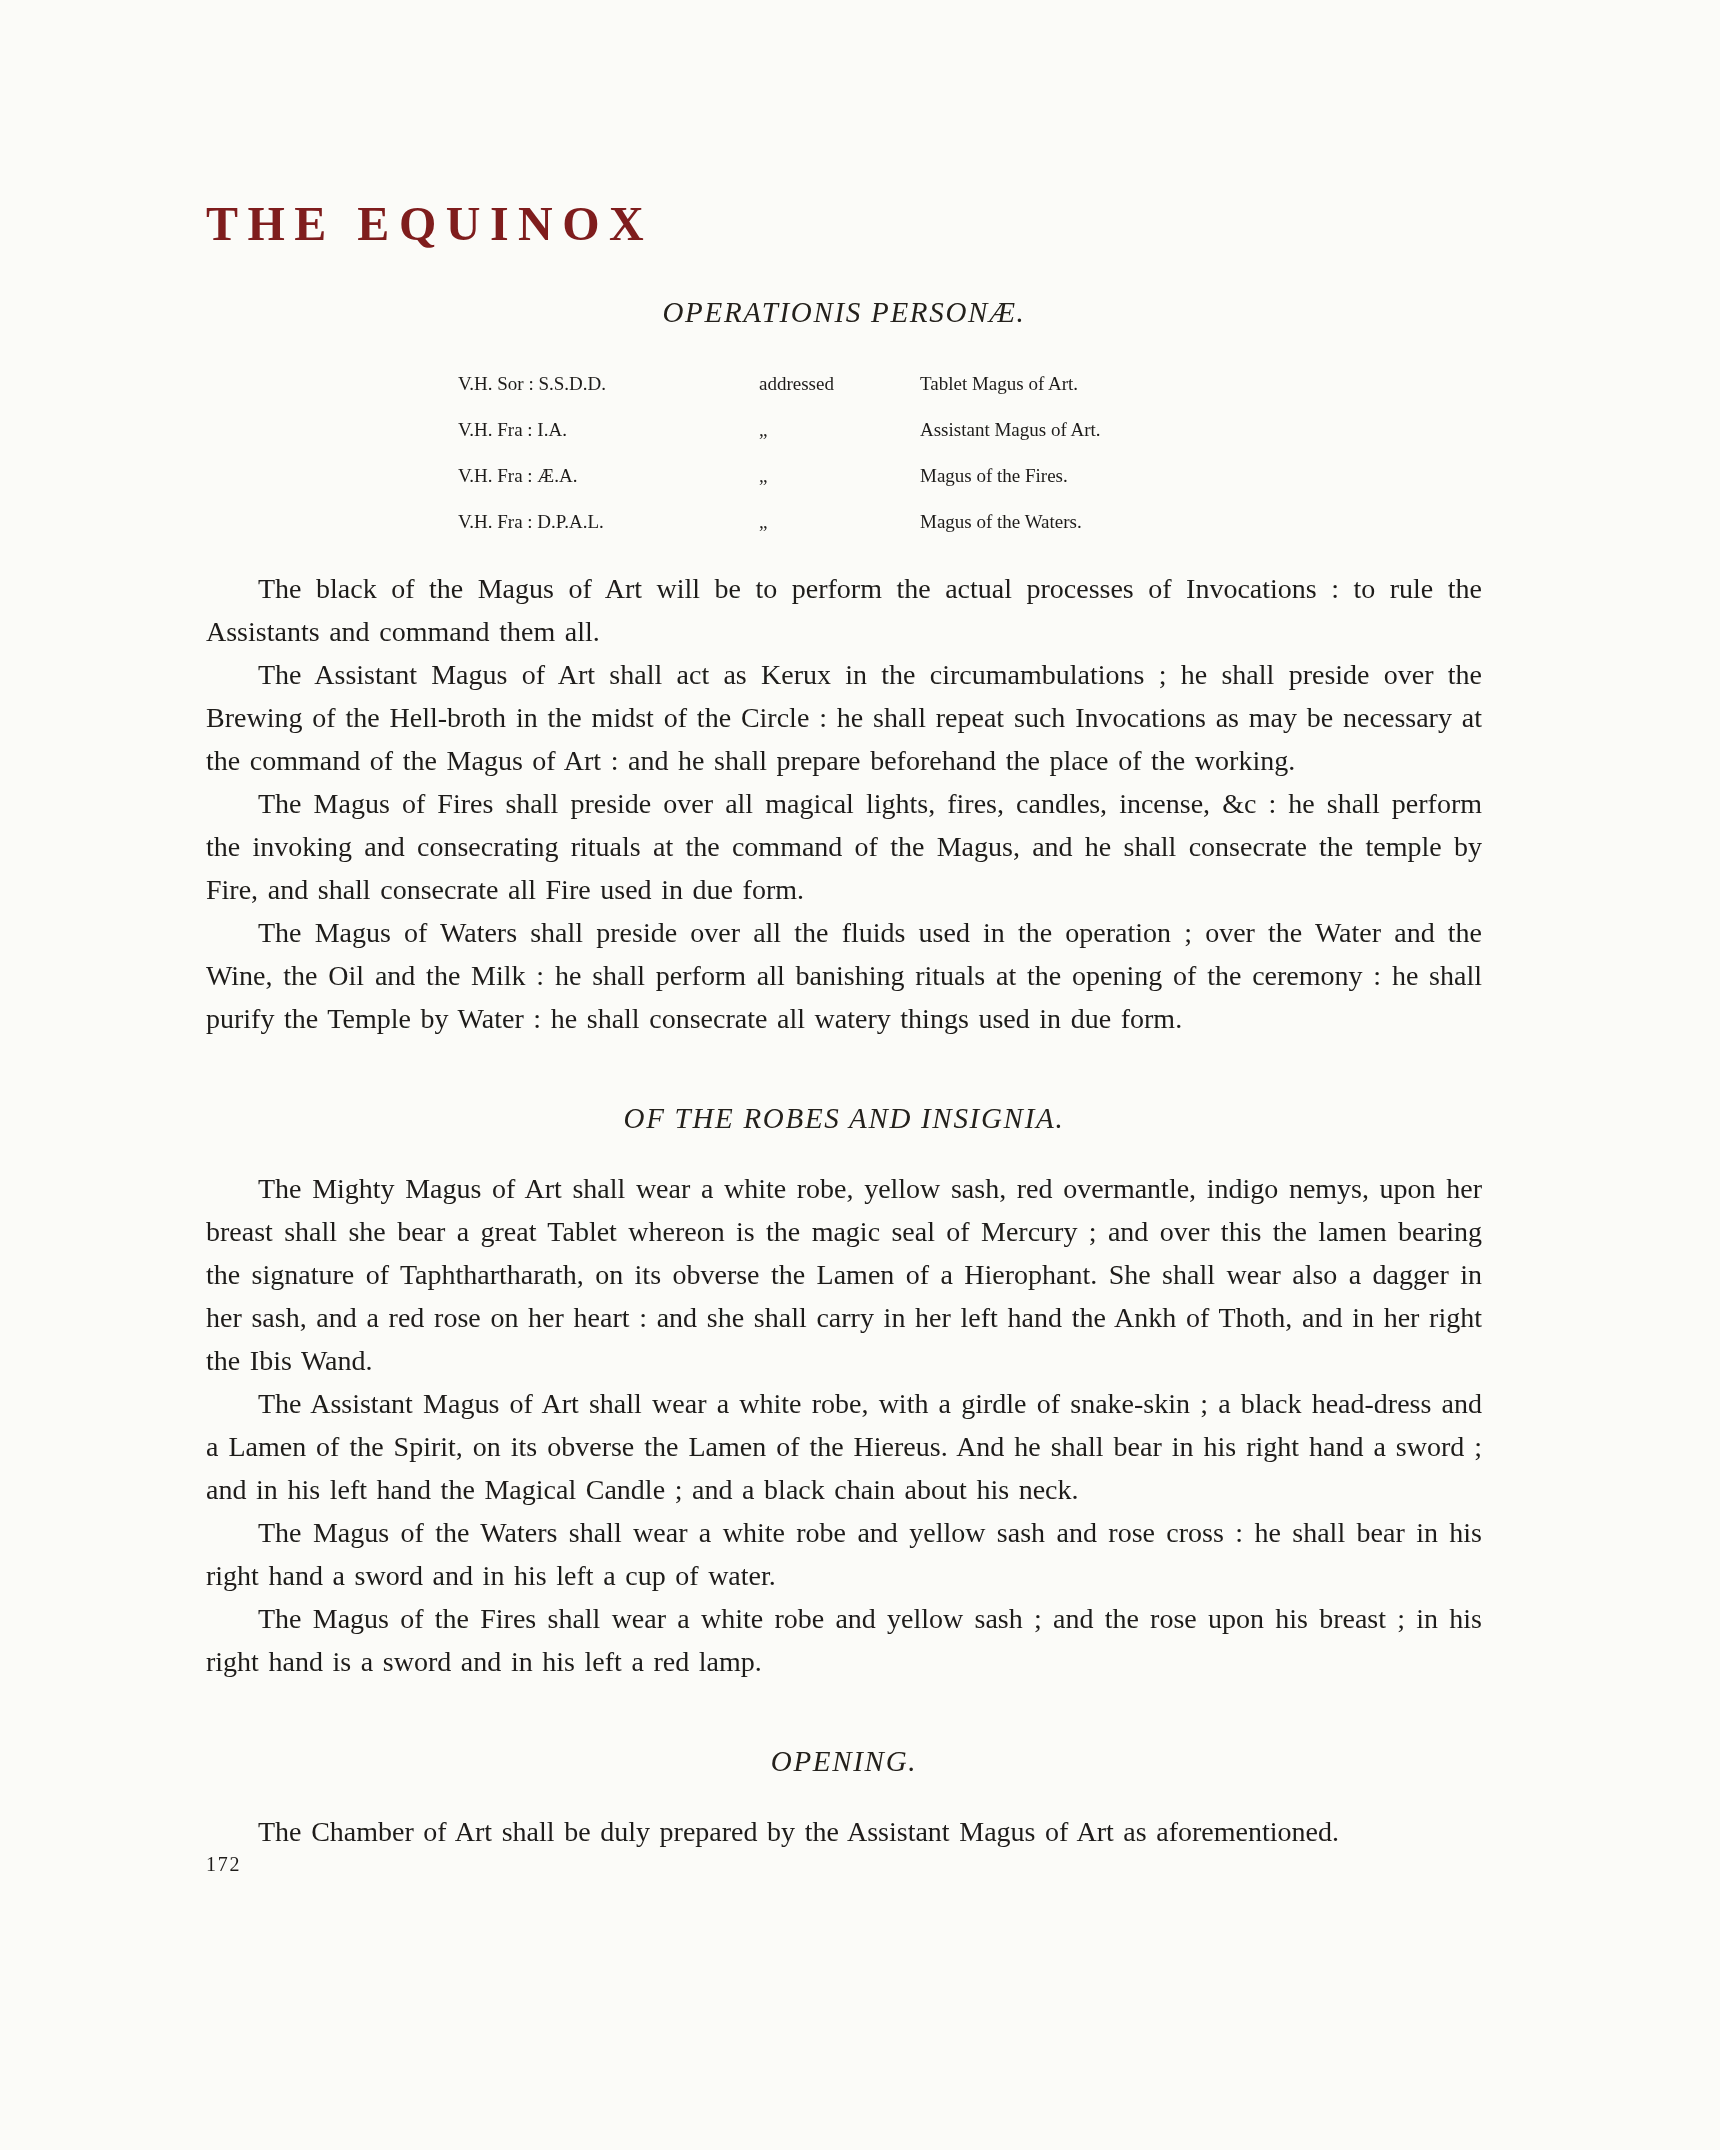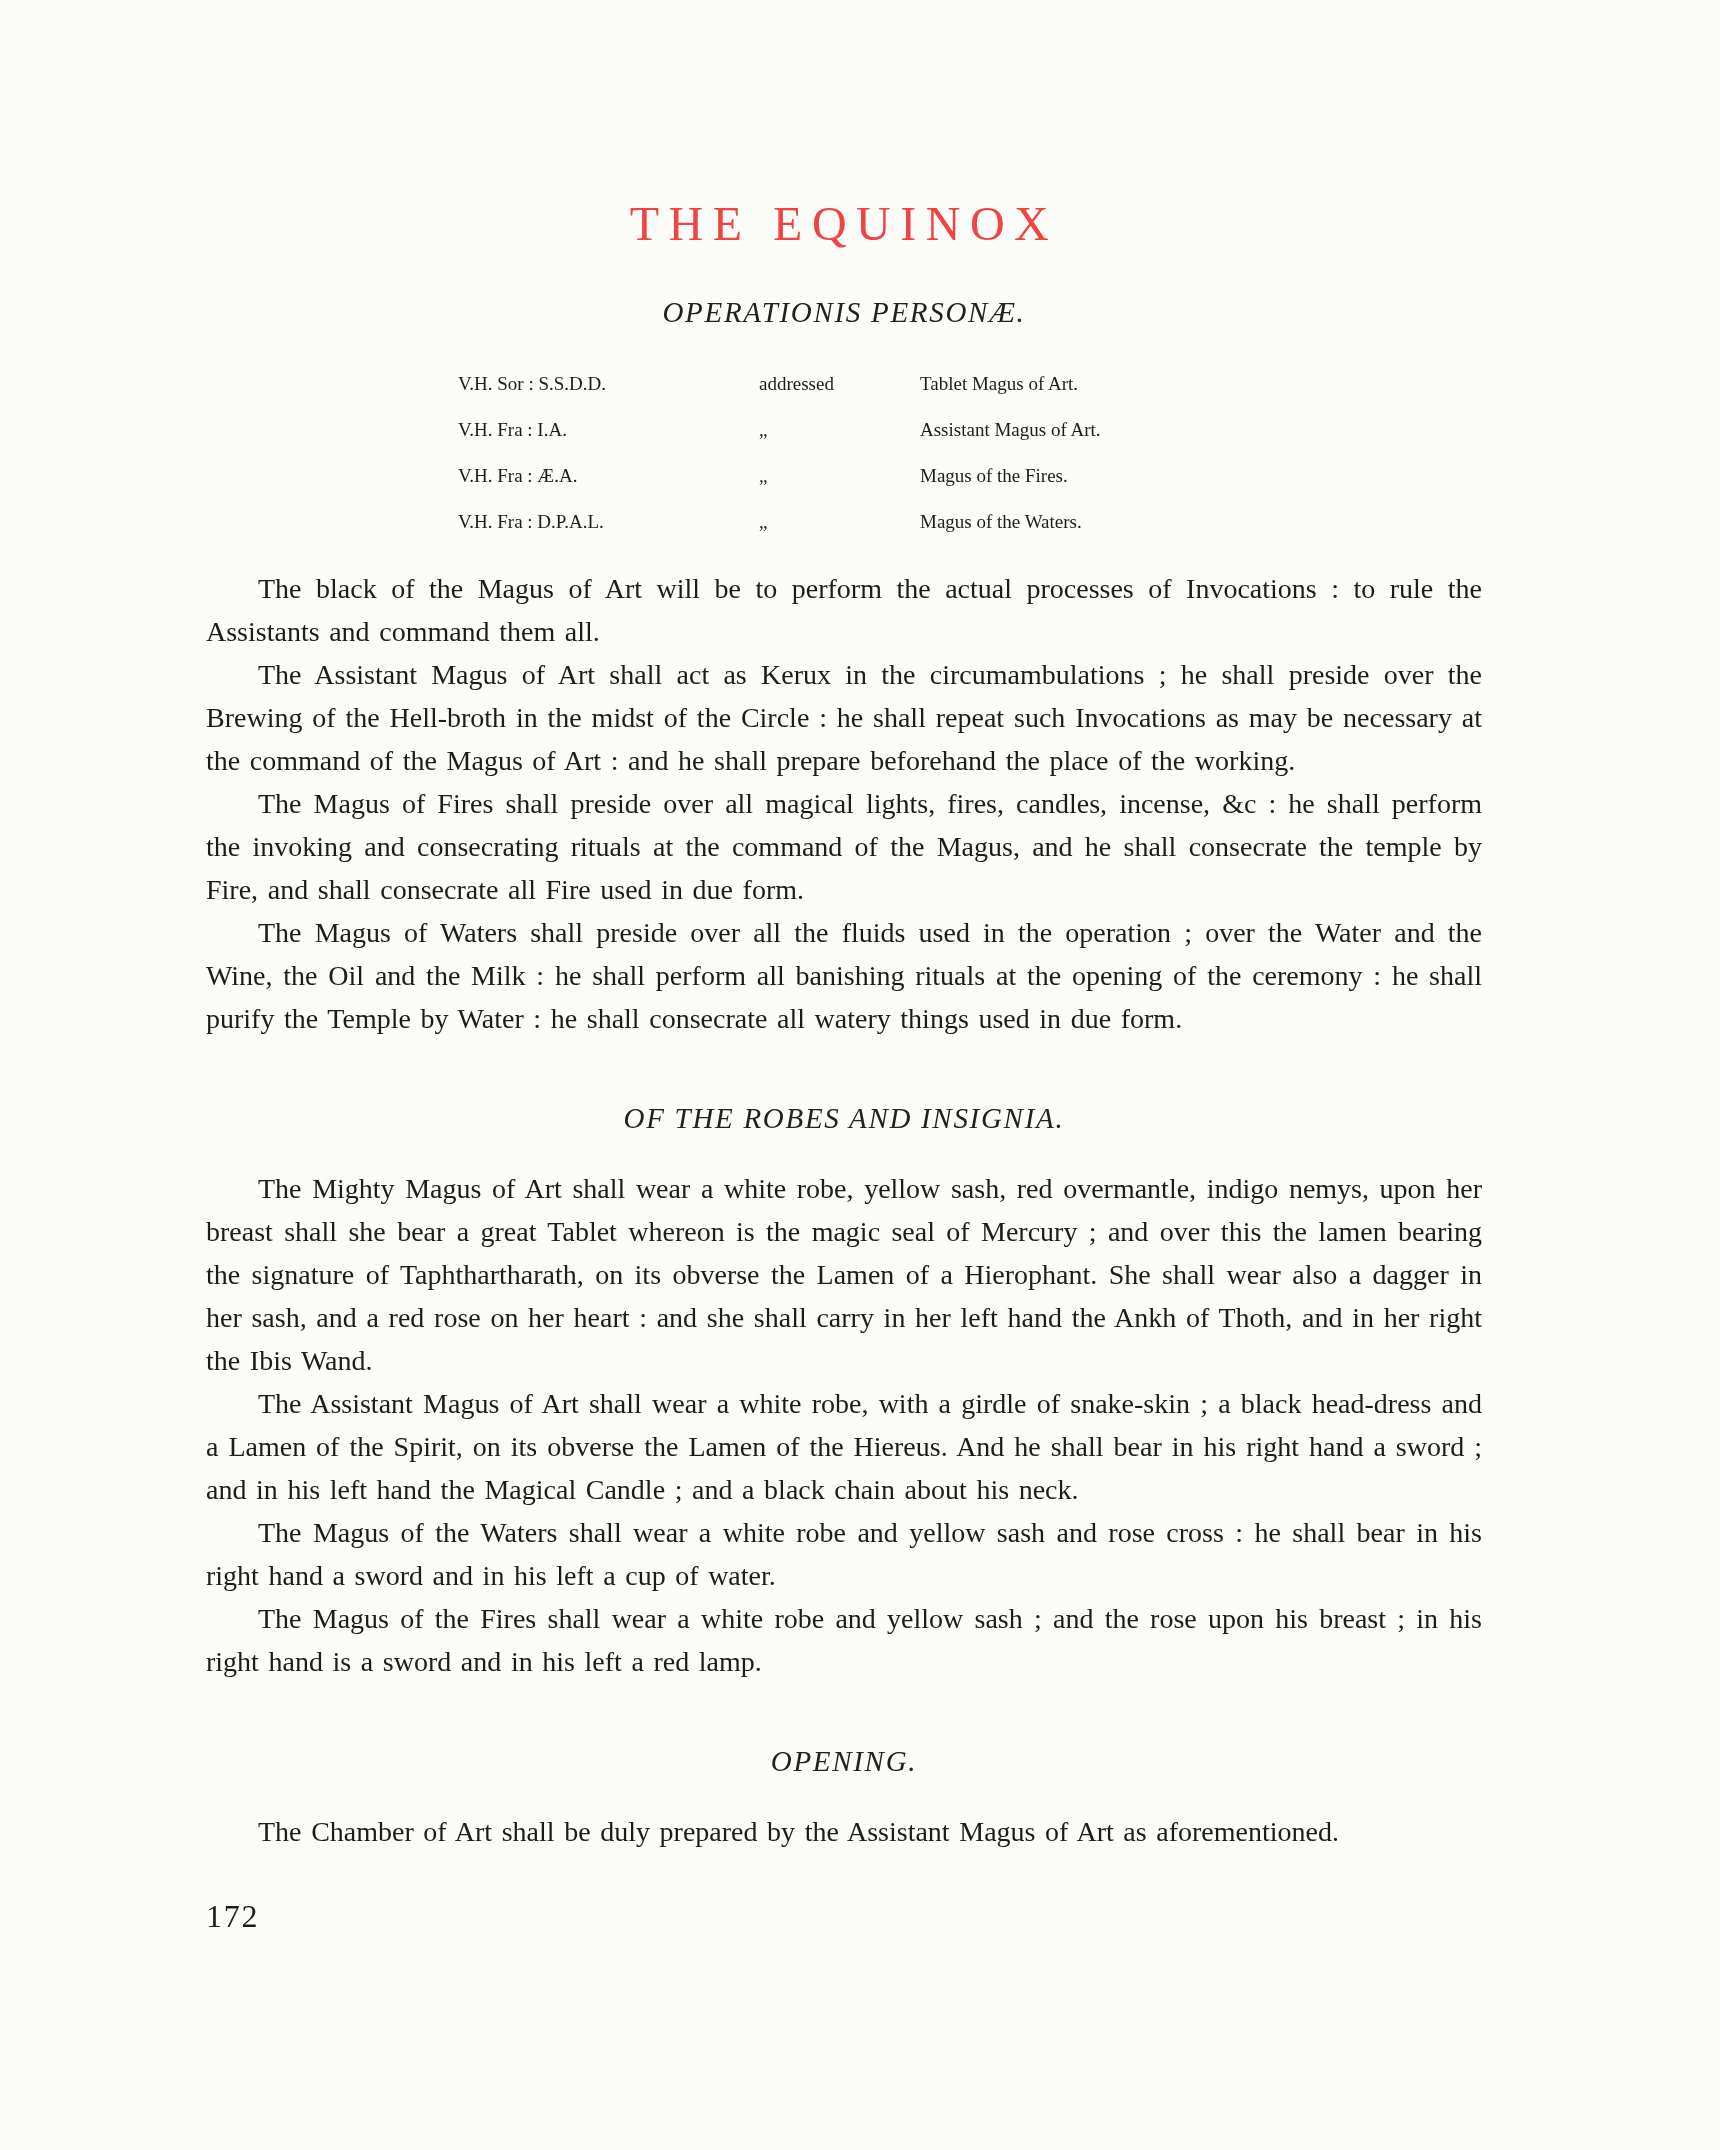--- a/index.html
+++ b/index.html
@@ -15,26 +15,26 @@
     overflow: hidden;
   }
   .page {
     box-sizing: border-box;
     width: 1721px;
     height: 2344px;
     padding: 196px 239px 0 206px;
     background: #fbfbf8;
   }
   .page-title {
-    text-align: center;
+    text-align: left;
     font-size: 48px;
-    font-weight: 400;
+    font-weight: 700;
     letter-spacing: 9.5px;
     margin: 0 0 45px 0;
-    color: #ef4444;
+    color: #7f1d1d;
   }
   .section-heading {
     text-align: center;
     font-style: italic;
     font-size: 29px;
     font-weight: 400;
     letter-spacing: 1.7px;
     margin: 62px 0 32px 0;
     color: #24211c;
   }
@@ -54,23 +54,22 @@
   }
   p.body {
     font-size: 28px;
     line-height: 43px;
     text-align: justify;
     text-indent: 52px;
     margin: 0;
     word-spacing: 2.6px;
   }
   .page-number {
-    font-size: 32px;
+    font-size: 20px;
     letter-spacing: 1.7px;
-    margin-top: 45px;
   }
 </style>
 </head>
 <body>
 
 <div class="page">
 
   <h1 class="page-title">THE EQUINOX</h1>
 
   <h2 class="section-heading first">OPERATIONIS PERSONÆ.</h2>

